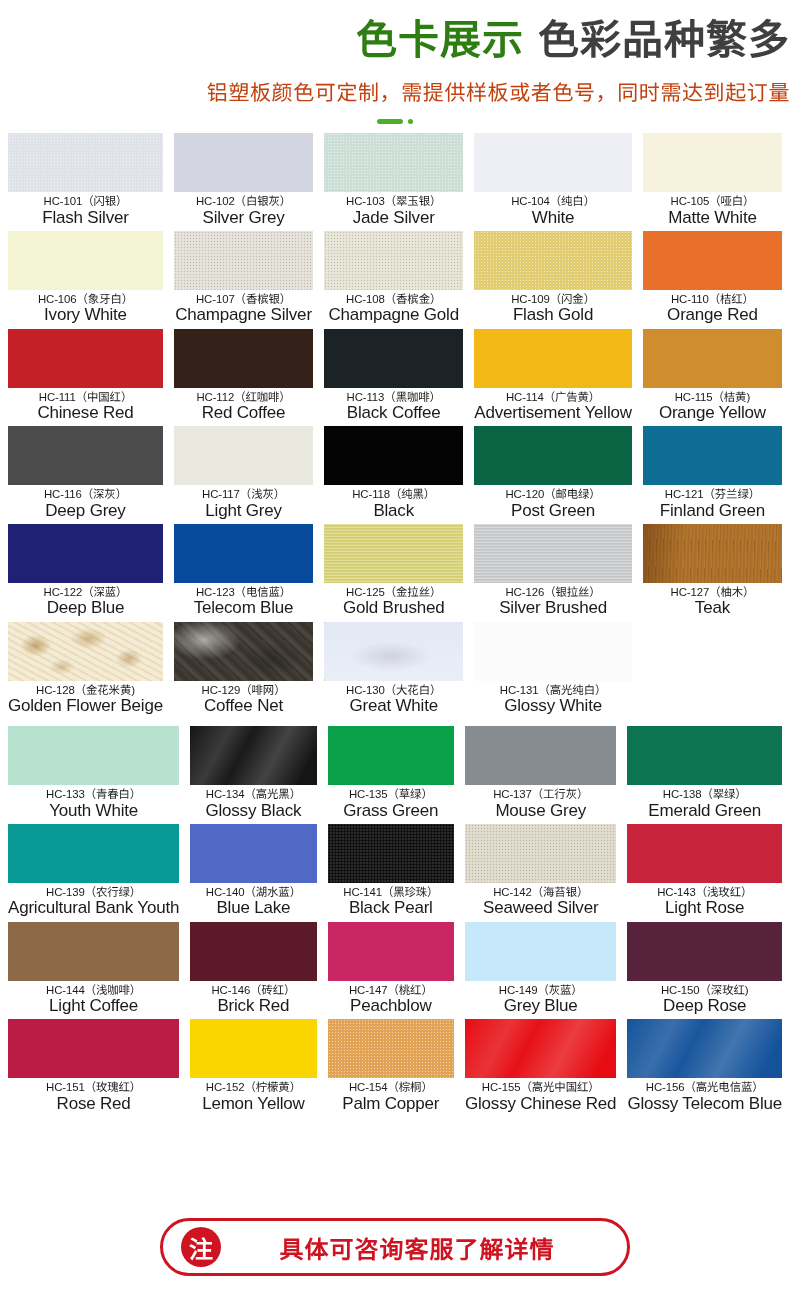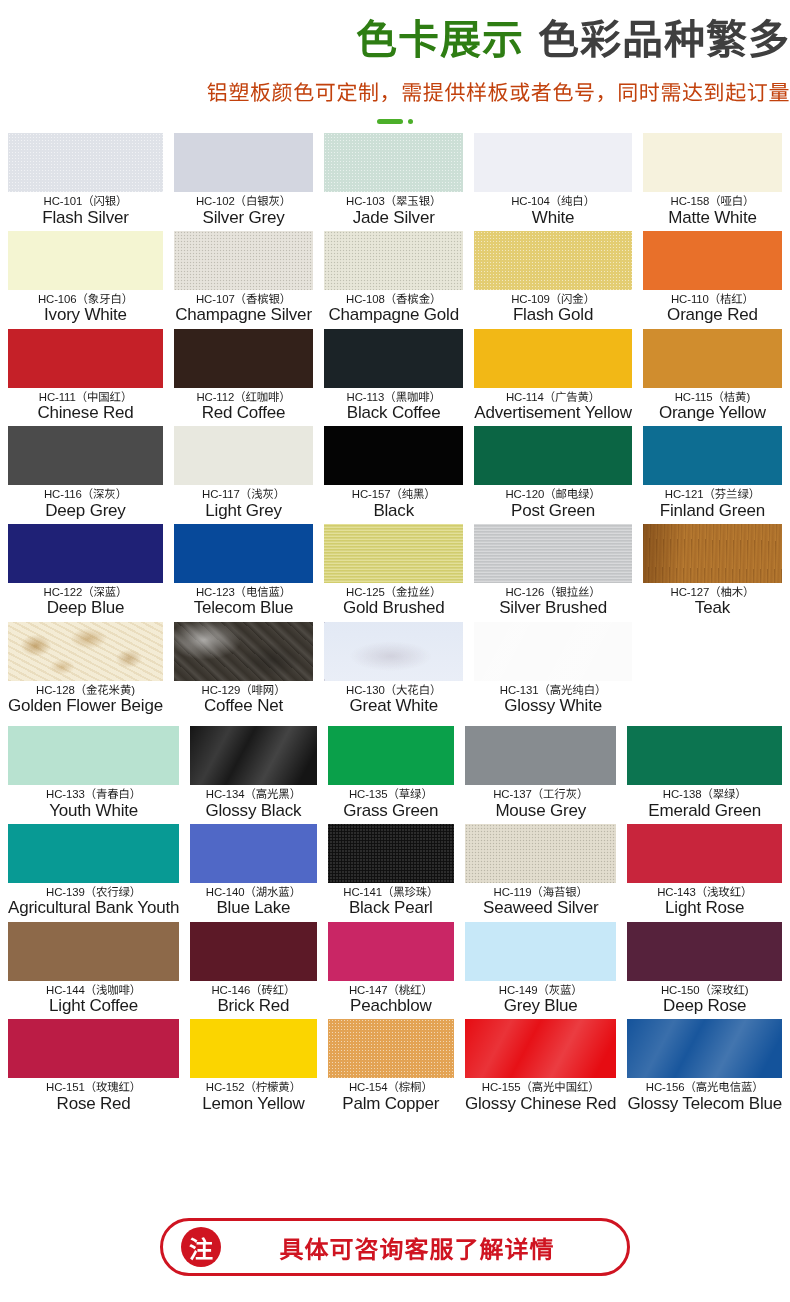--- a/index.html
+++ b/index.html
@@ -279,21 +279,21 @@
     <div class="swatch-cell">
       <div class="chip " style="background: rgb(238, 239, 245);"></div>
       <div class="chip-label">
         <span class="chip-cn">HC-104（纯白）</span>
         <span class="chip-en">White</span>
       </div>
     </div>
     <div class="swatch-cell">
       <div class="chip " style="background: rgb(246, 242, 221);"></div>
       <div class="chip-label">
-        <span class="chip-cn">HC-158（哑白）</span>
+        <span class="chip-cn">HC-105（哑白）</span>
         <span class="chip-en">Matte White</span>
       </div>
     </div>
     <div class="swatch-cell">
       <div class="chip " style="background: rgb(244, 245, 210);"></div>
       <div class="chip-label">
         <span class="chip-cn">HC-106（象牙白）</span>
         <span class="chip-en">Ivory White</span>
       </div>
     </div>
@@ -370,21 +370,21 @@
     <div class="swatch-cell">
       <div class="chip " style="background: rgb(232, 232, 223);"></div>
       <div class="chip-label">
         <span class="chip-cn">HC-117（浅灰）</span>
         <span class="chip-en">Light Grey</span>
       </div>
     </div>
     <div class="swatch-cell">
       <div class="chip " style="background: rgb(4, 4, 4);"></div>
       <div class="chip-label">
-        <span class="chip-cn">HC-157（纯黑）</span>
+        <span class="chip-cn">HC-118（纯黑）</span>
         <span class="chip-en">Black</span>
       </div>
     </div>
     <div class="swatch-cell">
       <div class="chip " style="background: rgb(11, 101, 68);"></div>
       <div class="chip-label">
         <span class="chip-cn">HC-120（邮电绿）</span>
         <span class="chip-en">Post Green</span>
       </div>
     </div>
@@ -512,21 +512,21 @@
     <div class="swatch-cell">
       <div class="chip tex-grain" style="background: rgb(17, 17, 17);"></div>
       <div class="chip-label">
         <span class="chip-cn">HC-141（黑珍珠）</span>
         <span class="chip-en">Black Pearl</span>
       </div>
     </div>
     <div class="swatch-cell">
       <div class="chip tex-grain" style="background: rgb(222, 217, 201);"></div>
       <div class="chip-label">
-        <span class="chip-cn">HC-119（海苔银）</span>
+        <span class="chip-cn">HC-142（海苔银）</span>
         <span class="chip-en">Seaweed Silver</span>
       </div>
     </div>
     <div class="swatch-cell">
       <div class="chip " style="background: rgb(200, 37, 60);"></div>
       <div class="chip-label">
         <span class="chip-cn">HC-143（浅玫红）</span>
         <span class="chip-en">Light Rose</span>
       </div>
     </div>

